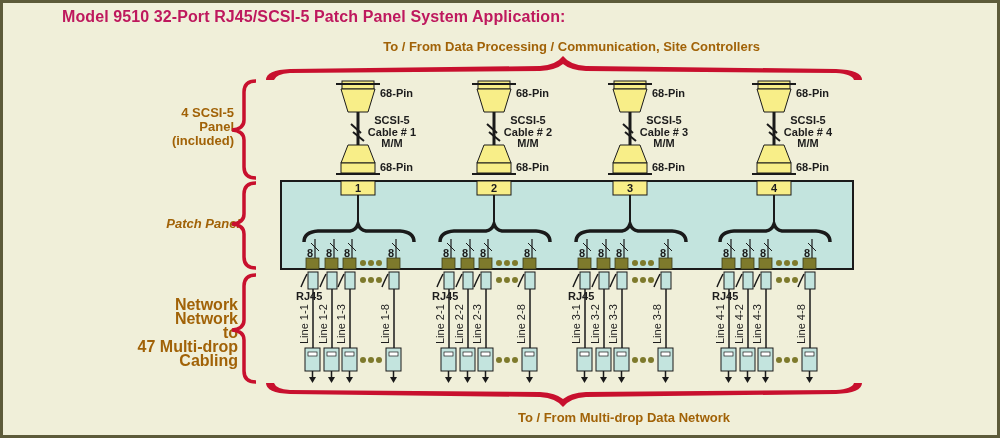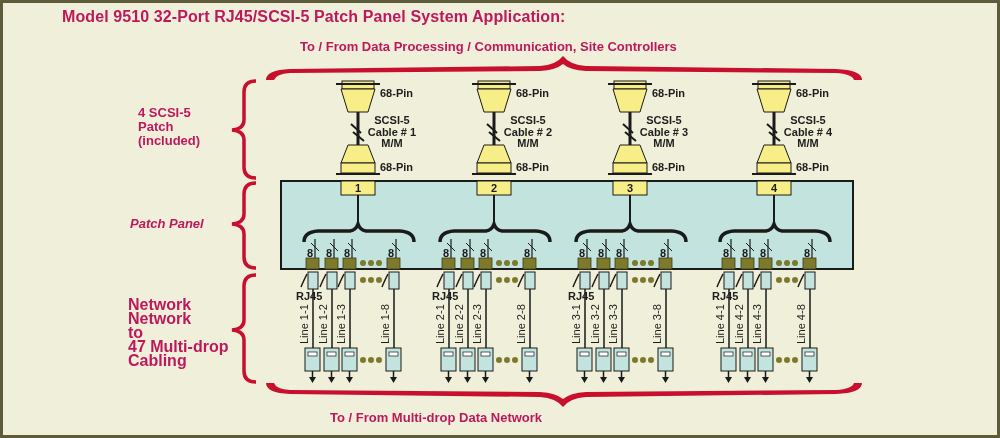--- a/index.html
+++ b/index.html
@@ -1,35 +1,35 @@
 <!DOCTYPE html>
 <html><head>
 <meta charset="utf-8">
 <style>
   html,body{margin:0;padding:0;}
   body{width:1000px;height:438px;overflow:hidden;background:#f0efd9;font-family:"Liberation Sans",sans-serif;}
   #frame{position:absolute;left:0;top:0;width:1000px;height:438px;box-sizing:border-box;border:3px solid #5d5b3a;background:#f0efd9;}
   #title{position:absolute;left:14px;top:8px;font-size:16px;font-weight:bold;color:#be185d;white-space:nowrap;letter-spacing:0.1px;margin-left:48px;}
-  .lbl{position:absolute;font-weight:bold;color:#be185d;text-align:left;white-space:nowrap;}
+  .lbl{position:absolute;font-weight:bold;color:#a16207;text-align:right;white-space:nowrap;}
   svg{position:absolute;left:0;top:0;}
   svg text{font-family:"Liberation Sans",sans-serif;}
 </style>
 </head>
 <body>
 
 <div id="frame"></div>
 
 <div id="title">Model 9510 32-Port RJ45/SCSI-5 Patch Panel System Application:</div>
 
 <div class="lbl" style="left:300px;top:39px;width:460px;font-size:13px;">To / From Data Processing / Communication, Site Controllers</div>
 <div class="lbl" style="left:330px;top:410px;width:400px;font-size:13px;">To / From Multi-drop Data Network</div>
 
 <div class="lbl" style="left:138px;top:106px;width:96px;font-size:13px;line-height:14px;">
   <div>4 SCSI-5</div>
-  <div>Patch</div>
+  <div>Panel</div>
   <div>(included)</div>
 </div>
 <div class="lbl" style="left:130px;top:216px;width:110px;font-size:13px;font-style:italic;">
   <div>Patch Panel</div>
 </div>
 <div class="lbl" style="left:128px;top:298px;width:110px;font-size:16px;line-height:14px;">
   <div>Network</div>
   <div>Network</div>
   <div>to</div>
   <div>47 Multi-drop</div>

